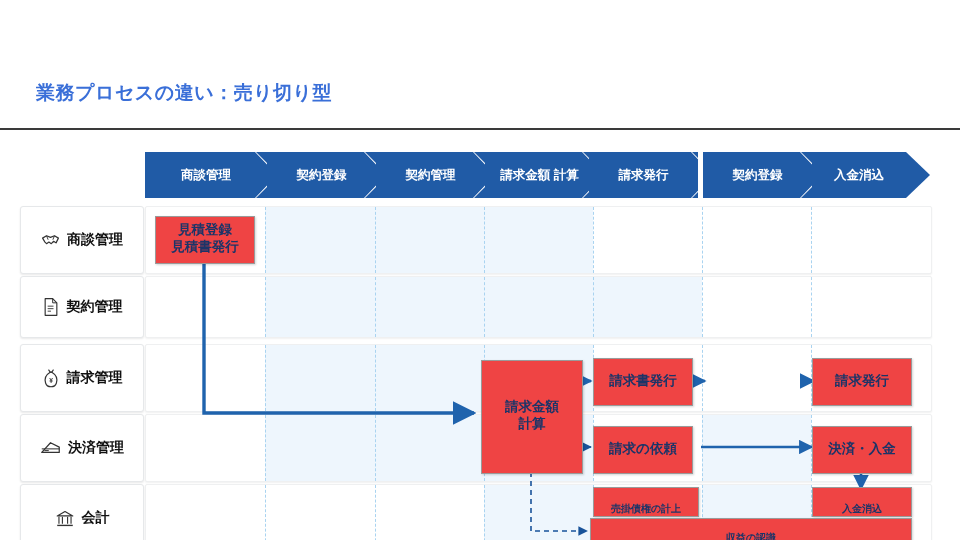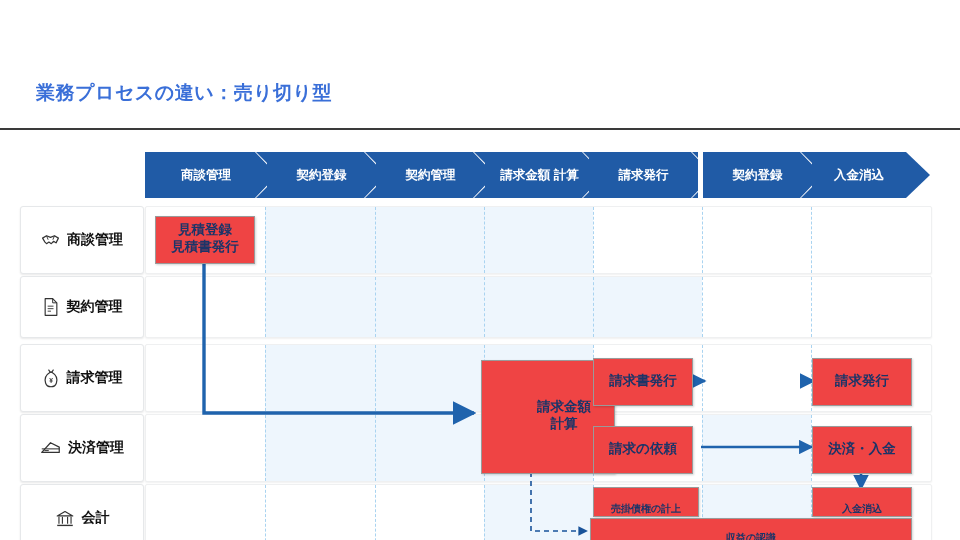--- a/index.html
+++ b/index.html
@@ -249,21 +249,21 @@
     <path d="M861 432 L861 449" fill="none" stroke="#1f63ad" stroke-width="2.6" marker-end="url(#ahs)"></path>
 
     <path d="M531 432 L531 491 L587 491" fill="none" stroke="#19539a" stroke-width="1.6" stroke-dasharray="5 4" marker-end="url(#ahd)"></path>
   </svg>
 
   <div class="node big" style="left:155px;top:176px;width:98px;height:46px;">
     <span style="white-space:pre-line;">見積登録
 見積書発行</span>
   </div>
 
-  <div class="node big" style="left:481px;top:320px;width:100px;height:112px;padding-left:32px;">
+  <div class="node big" style="left:481px;top:320px;width:100px;height:112px;">
     <span style="white-space:pre-line;">請求金額
 計算</span>
   </div>
 
   <div class="node mid" style="left:593px;top:318px;width:98px;height:46px;">
     <span>請求書発行</span>
   </div>
   <div class="node mid" style="left:812px;top:318px;width:98px;height:46px;">
     <span>請求発行</span>
   </div>

